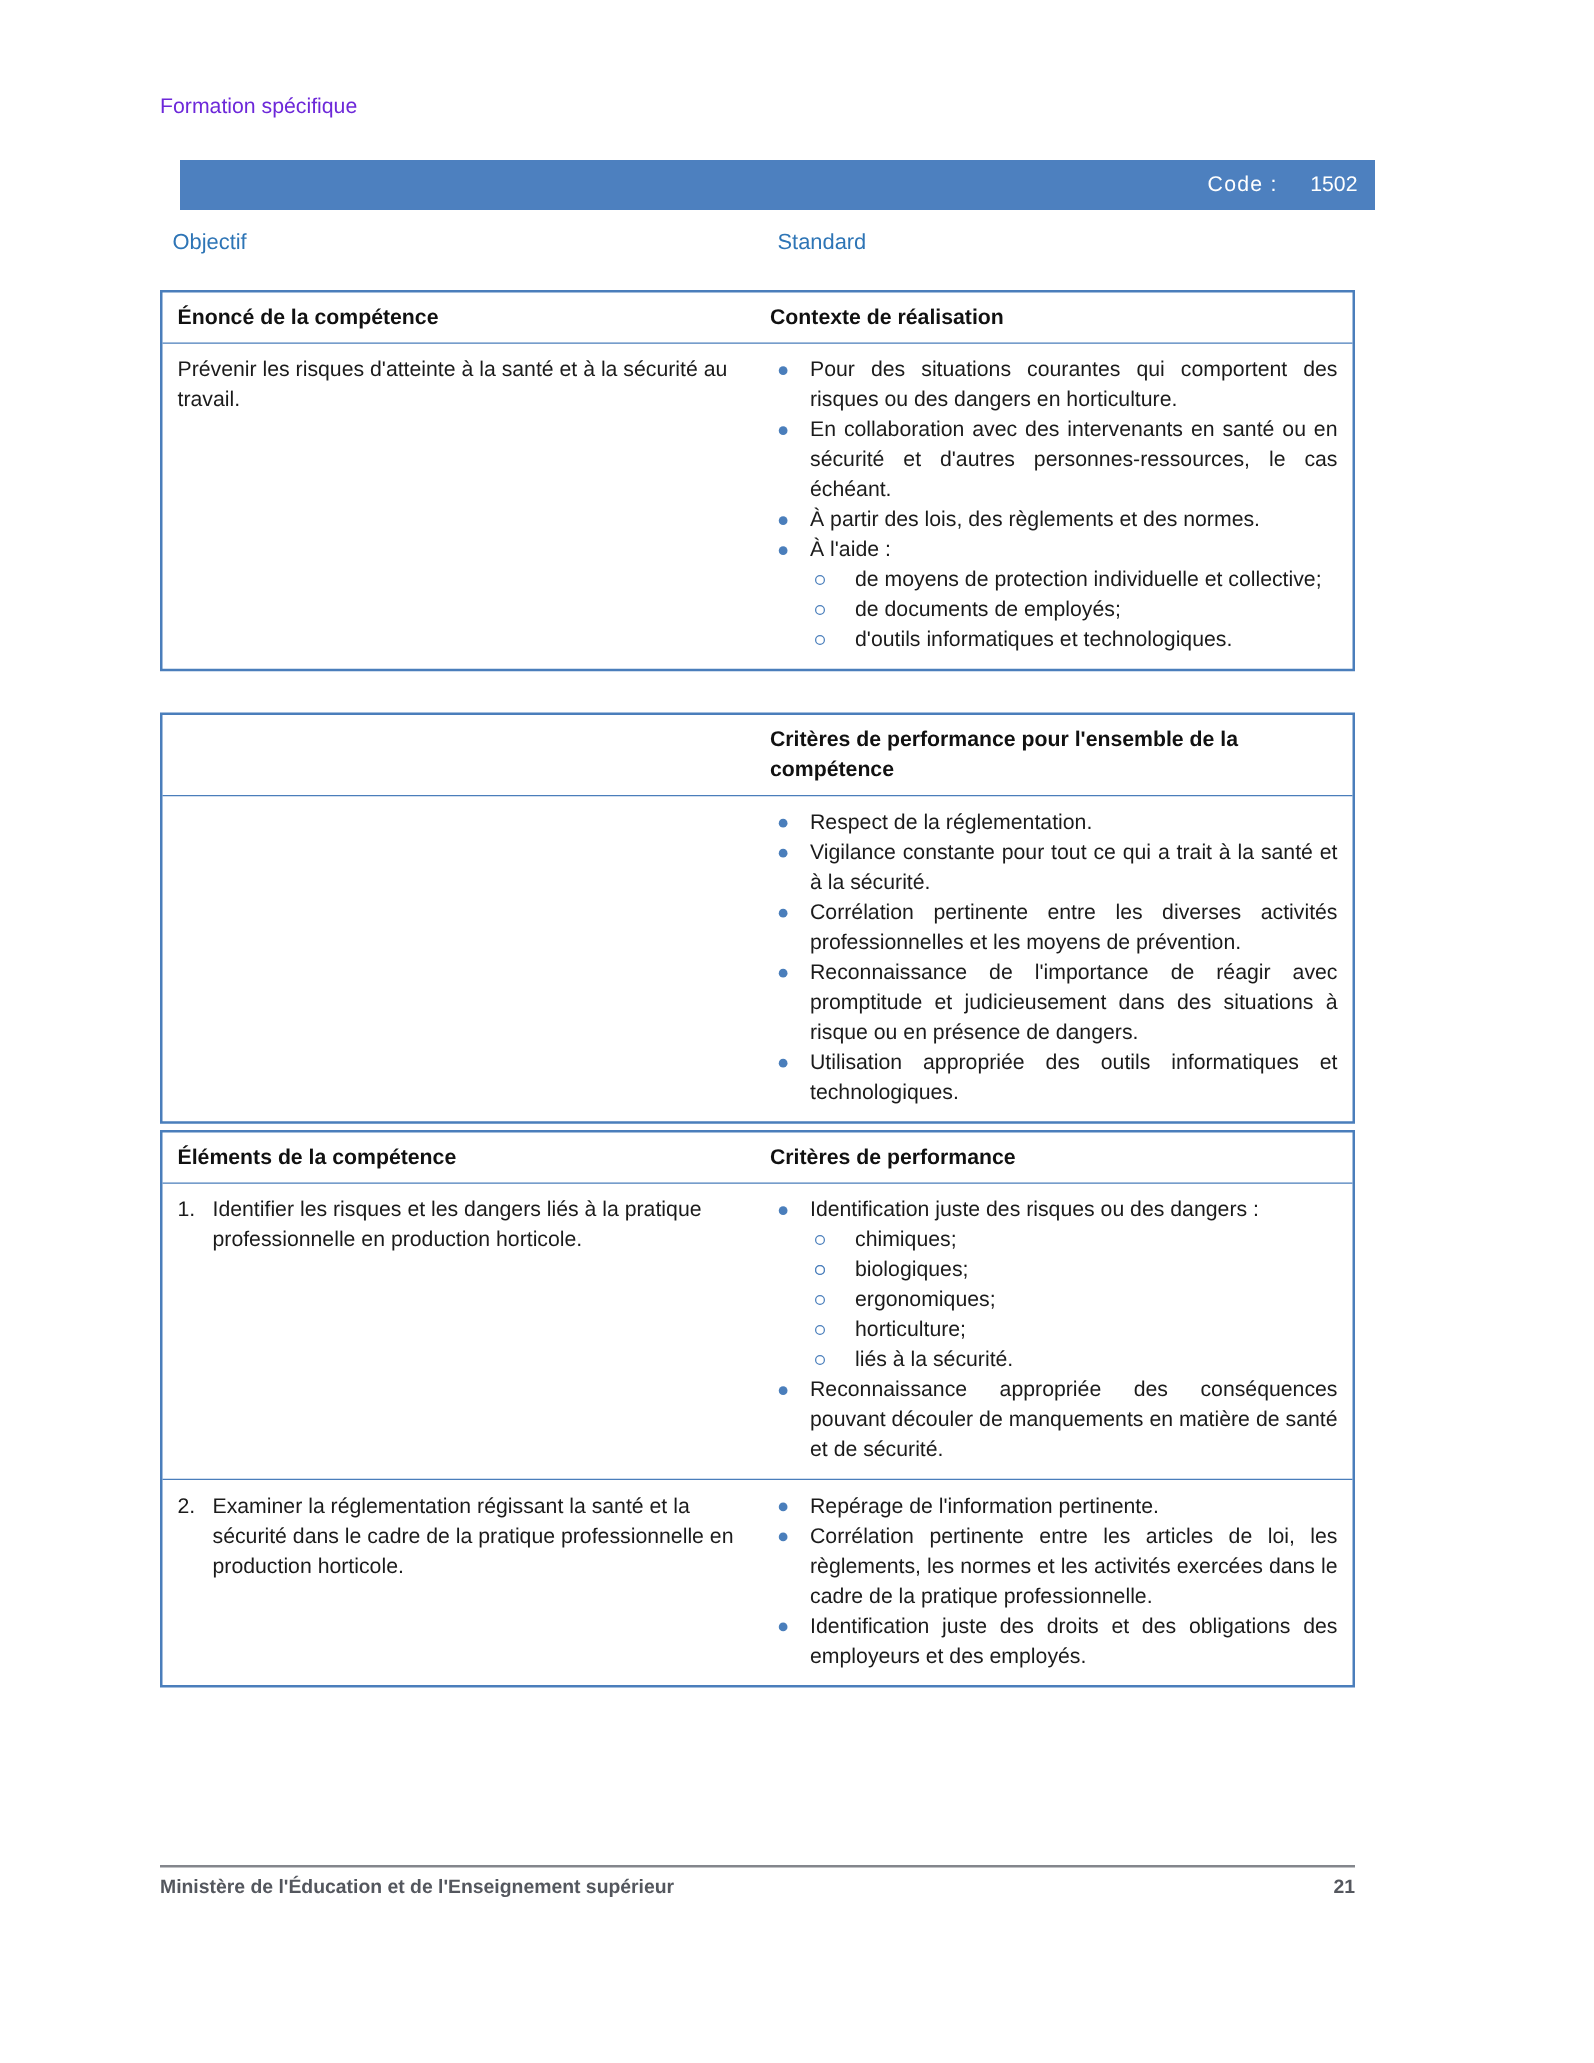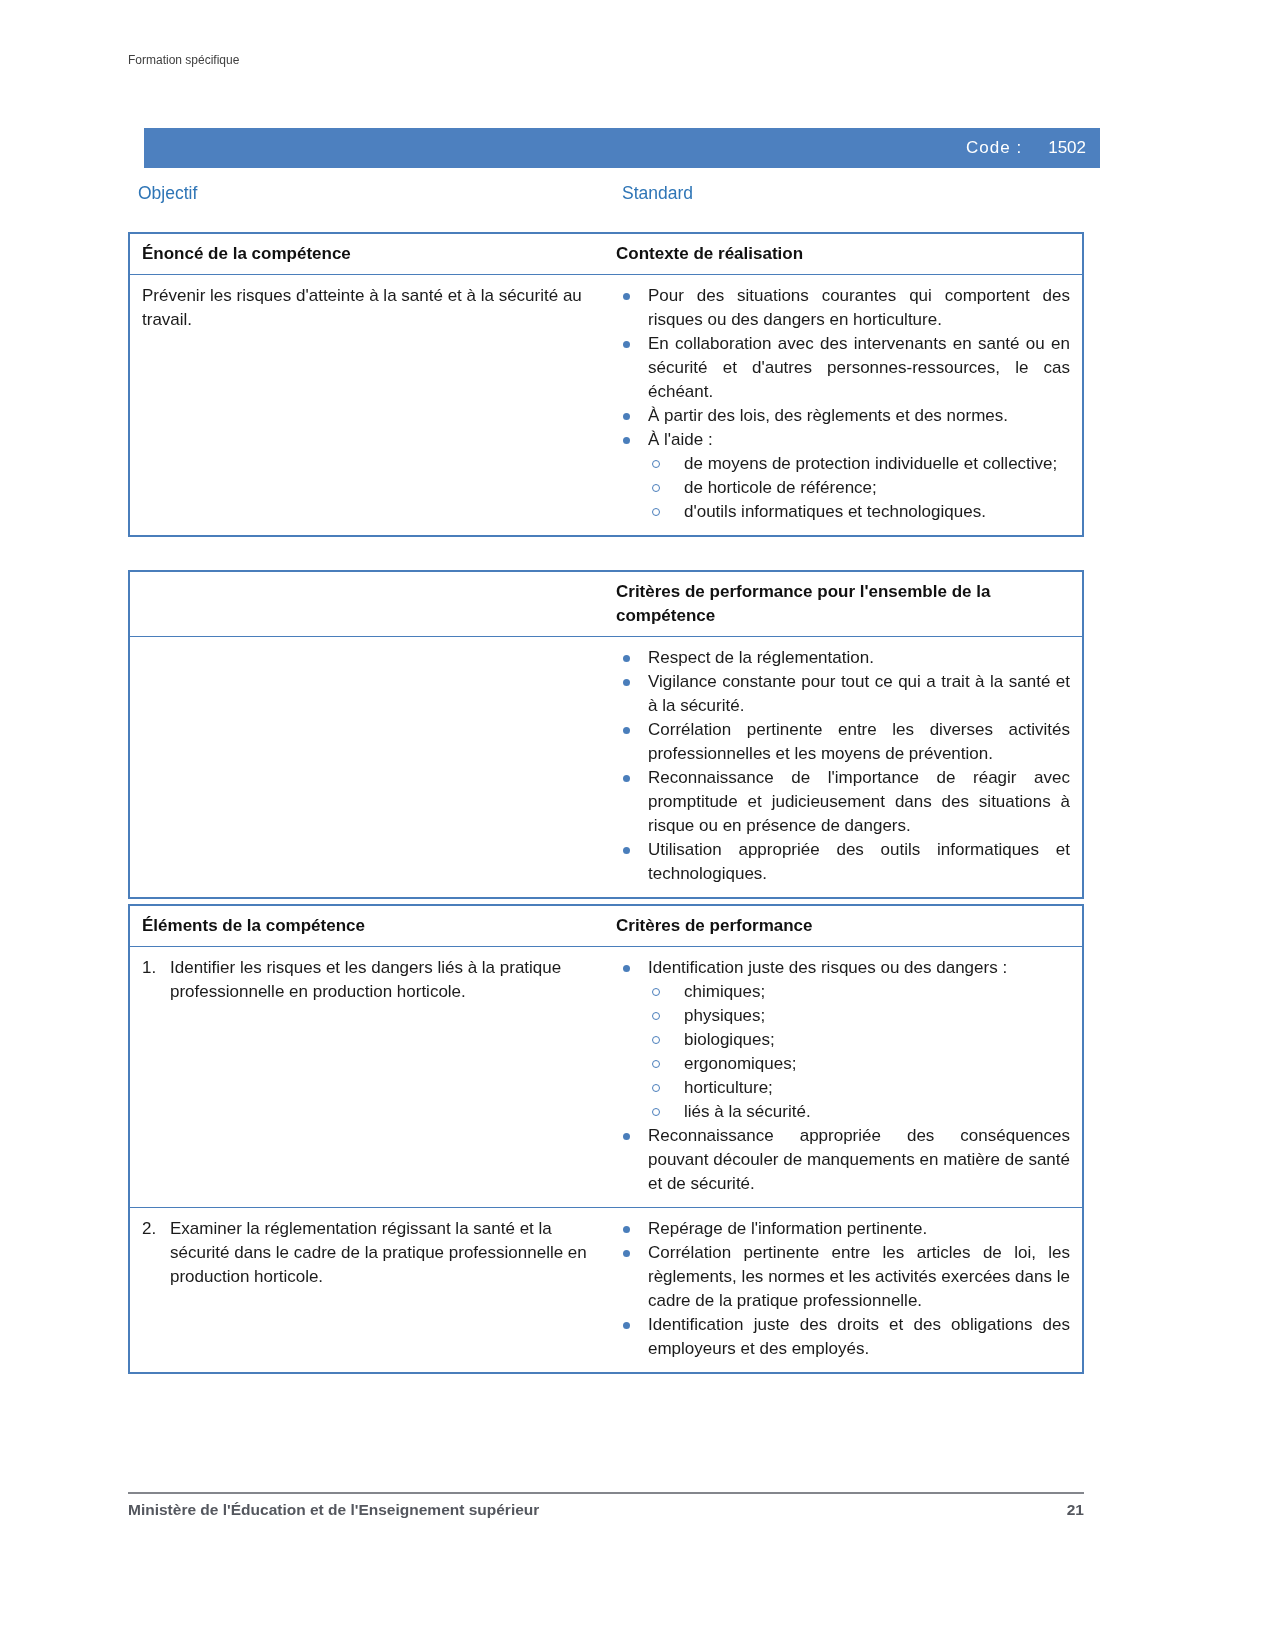--- a/index.html
+++ b/index.html
@@ -1,21 +1,21 @@
 <!DOCTYPE html>
 <html><head>
 <meta charset="utf-8">
 <title>Document</title>
 <style>
   html,body{margin:0;padding:0;background:#ffffff;}
   .page{
     position:relative;width:1275px;height:1650px;background:#ffffff;
     font-family:"Liberation Sans",sans-serif;color:#1b1b1b;overflow:hidden;
   }
-  .section-label{position:absolute;left:128px;top:53px;font-size:12px;color:#404040;}
+  .section-label{position:absolute;left:128px;top:75px;font-size:17px;color:#6d28d9;}
   .code-bar{
     position:absolute;left:144px;top:128px;width:956px;height:40px;background:#4d80bf;
     display:flex;align-items:center;justify-content:flex-end;box-sizing:border-box;
     padding-right:14px;color:#ffffff;font-size:17px;
   }
   .code-label{margin-right:26px;letter-spacing:1px;}
   .col-heads{
     position:absolute;left:128px;top:183px;width:956px;display:flex;
     font-weight:normal;color:#2e75b6;font-size:17.5px;
   }
@@ -97,21 +97,21 @@
         <div class="b">
           <span class="bm"></span>
           <span class="bt">À l'aide :</span>
         </div>
         <div class="sb">
           <span class="sbm"></span>
           <span class="sbt">de moyens de protection individuelle et collective;</span>
         </div>
         <div class="sb">
           <span class="sbm"></span>
-          <span class="sbt">de horticole de référence;</span>
+          <span class="sbt">de documents de employés;</span>
         </div>
         <div class="sb">
           <span class="sbm"></span>
           <span class="sbt">d'outils informatiques et technologiques.</span>
         </div>
       </div>
     </div>
   </div>
 
   <div class="tbl t2">
@@ -163,21 +163,20 @@
         <div class="b">
           <span class="bm"></span>
           <span class="bt">Identification juste des risques ou des dangers :</span>
         </div>
         <div class="sb">
           <span class="sbm"></span>
           <span class="sbt">chimiques;</span>
         </div>
         <div class="sb">
           <span class="sbm"></span>
-          <span class="sbt">physiques;</span>
         </div>
         <div class="sb">
           <span class="sbm"></span>
           <span class="sbt">biologiques;</span>
         </div>
         <div class="sb">
           <span class="sbm"></span>
           <span class="sbt">ergonomiques;</span>
         </div>
         <div class="sb">

